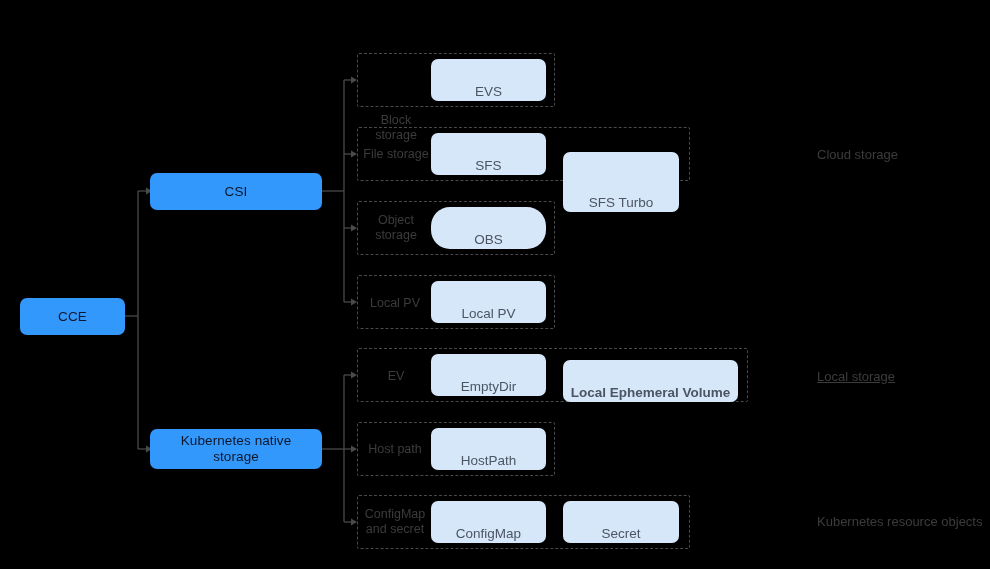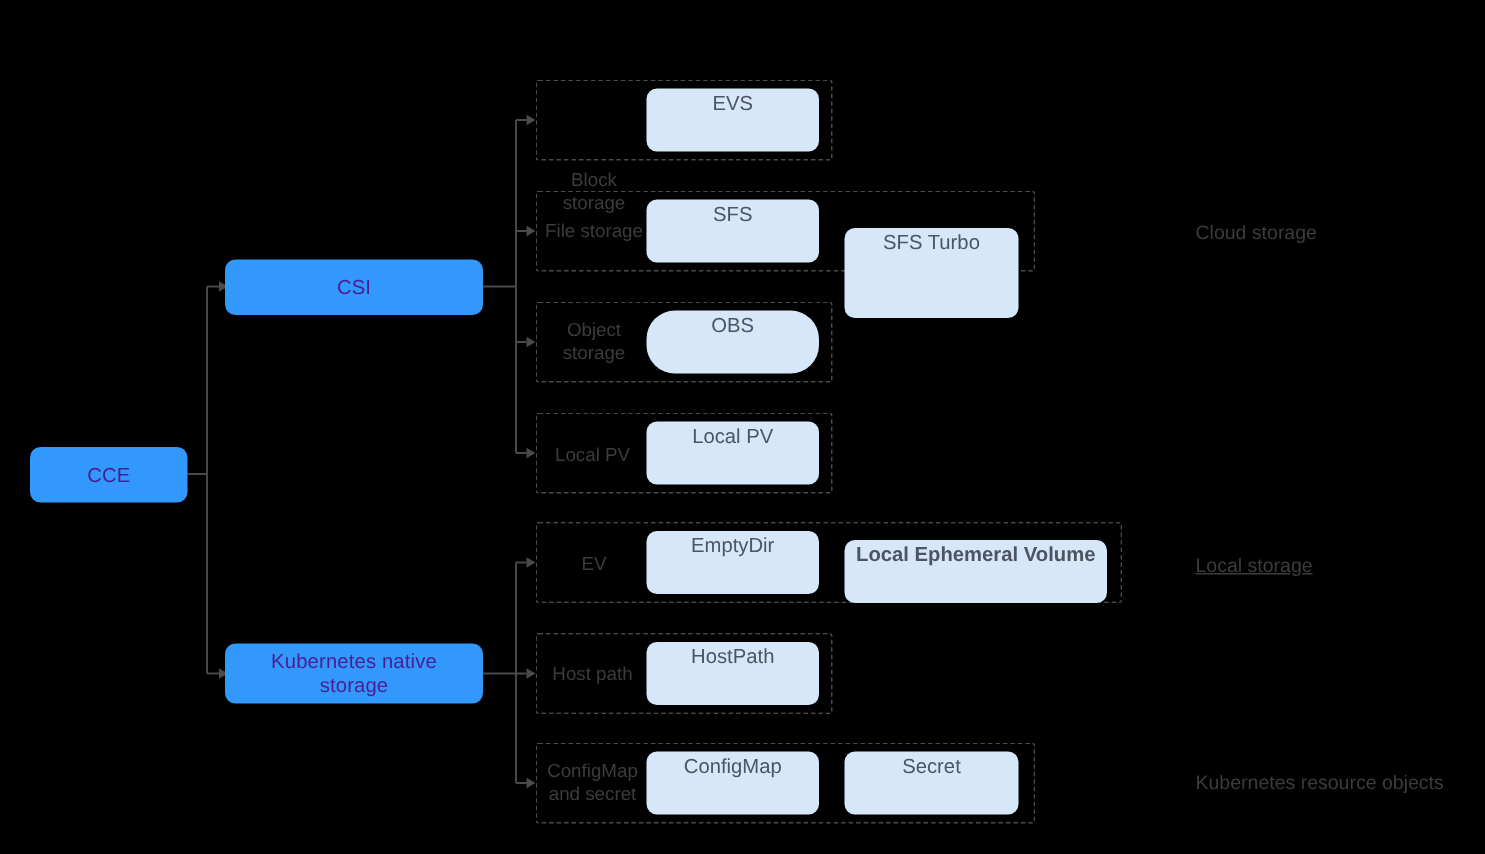--- a/index.html
+++ b/index.html
@@ -8,21 +8,21 @@
     width:990px;height:569px;
     background:#000;
     font-family:"Liberation Sans","DejaVu Sans",sans-serif;
     overflow:hidden;
   }
   
   .node-blue{
     position:absolute;
     background:#3398fb;
     border-radius:7px;
-    color:#4c1d95;
+    color:#0f172a;
     display:flex;align-items:center;justify-content:center;
     text-align:center;
     font-size:13.5px;
     line-height:16px;
     letter-spacing:.1px;
     box-sizing:border-box;
     padding:2px 6px;
   }
   
   .group-frame{
@@ -41,31 +41,32 @@
     display:flex;align-items:center;justify-content:center;
     box-sizing:border-box;
   }
   
   .chip{
     position:absolute;
     background:#d7e7fa;
     border-radius:7px;
     color:#4b5563;
     font-size:13.5px;
-    display:flex;align-items:flex-start;justify-content:center;
+    display:flex;align-items:flex-end;justify-content:center;
     text-align:center;
     box-sizing:border-box;
     padding:2px 6px;
   }
   
   .section-caption{
     position:absolute;
     color:#3c3c3c;
     font-size:13px;
     white-space:nowrap;
+    margin-left:20px;
   }
   
   svg.wires{
     position:absolute;left:0;top:0;
     width:990px;height:569px;
     pointer-events:none;
   }
   .wire{stroke:#4a4a4a;stroke-width:1.3;fill:none;}
   .arrowhead{fill:#4a4a4a;}
 </style>

